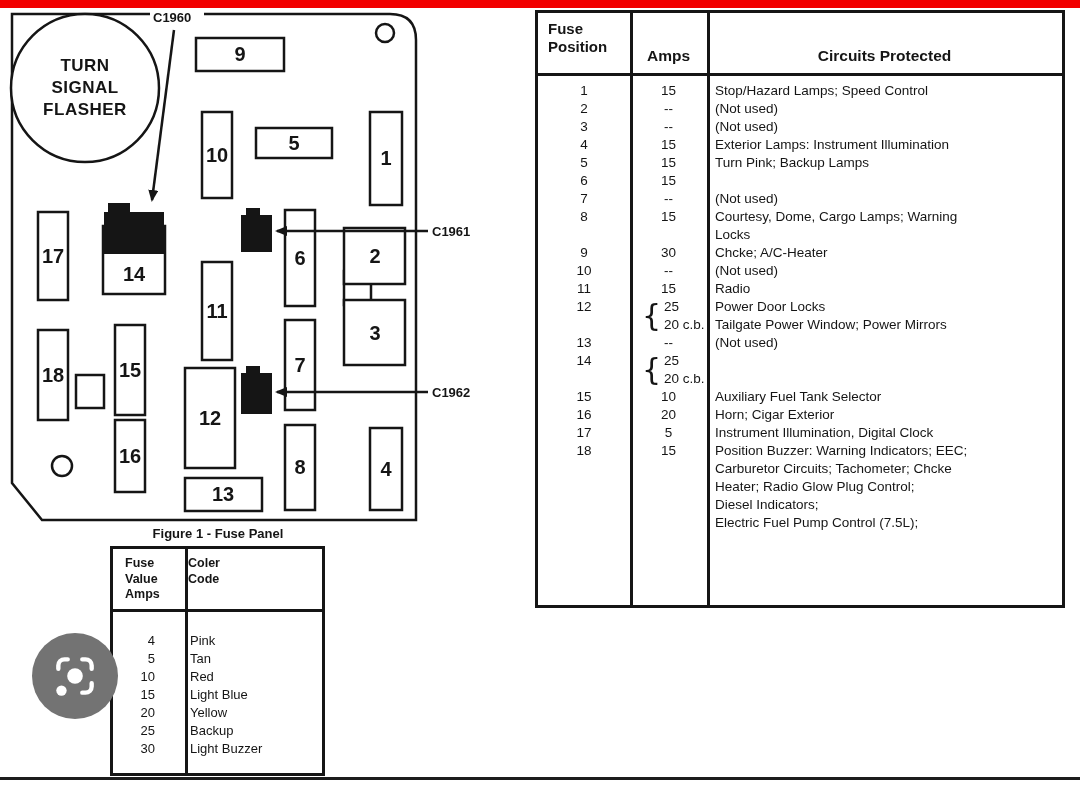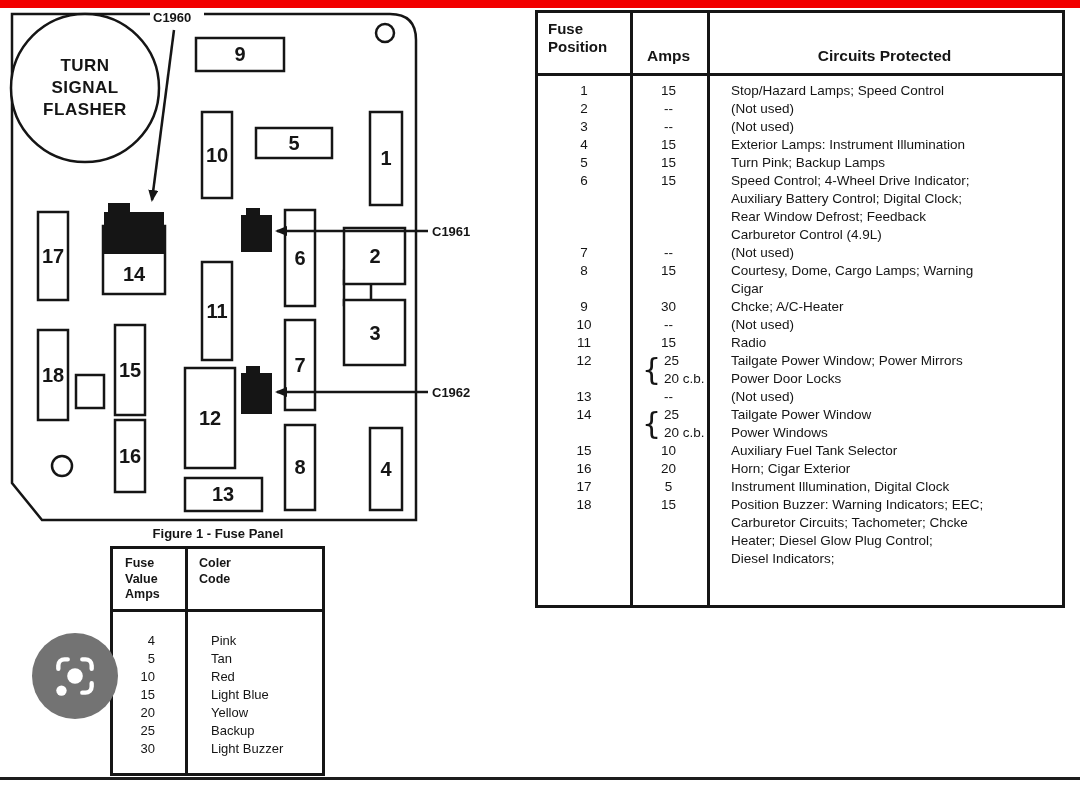--- a/index.html
+++ b/index.html
@@ -23,32 +23,32 @@
   .ft-div1{left:92px;} .ft-div2{left:169px;}
   .ft-header{display:grid;grid-template-columns:92px 77px 1fr;height:60px;border-bottom:3px solid #151515;}
   .ft-h1{padding:7px 0 0 10px;white-space:pre-line;font-weight:bold;font-size:15px;line-height:18px;}
   .ft-h2,.ft-h3{display:flex;align-items:flex-end;justify-content:center;padding-bottom:8px;font-weight:bold;font-size:15.5px;}
   .ft-body{padding-top:6px;}
   .ft-row{display:grid;grid-template-columns:92px 77px 1fr;font-size:13.5px;line-height:18px;}
   .ft-pos{text-align:center;}
   .ft-amps{display:flex;justify-content:center;align-items:flex-start;}
   .ft-amps.braced{justify-content:flex-start;padding-left:12px;}
   .brace{font-family:"DejaVu Sans",sans-serif;font-size:30px;line-height:36px;margin-right:3px;}
-  .ft-circ{padding-left:24px;}
+  .ft-circ{padding-left:8px;}
 
   
   .cc-table{position:absolute;left:110px;top:546px;width:209px;height:224px;border:3px solid #151515;background:#fff;}
   .cc-div{position:absolute;top:0;bottom:0;left:72px;width:3px;background:#151515;}
   .cc-header{display:grid;grid-template-columns:72px 1fr;height:60px;border-bottom:3px solid #151515;}
   .cc-h1{padding:7px 0 0 12px;white-space:pre-line;font-weight:bold;font-size:12.5px;line-height:15.5px;}
-  .cc-h2{padding:7px 0 0 14px;white-space:pre-line;font-weight:bold;font-size:12.5px;line-height:15.5px;}
+  .cc-h2{padding:7px 0 0 3px;white-space:pre-line;font-weight:bold;font-size:12.5px;line-height:15.5px;}
   .cc-body{padding-top:20px;}
   .cc-row{display:grid;grid-template-columns:72px 1fr;font-size:13px;line-height:18px;}
   .cc-amps{width:42px;text-align:right;}
-  .cc-color{padding-left:26px;}
+  .cc-color{padding-left:5px;}
 
   
   .lens-button{position:absolute;left:32px;top:633px;width:86px;height:86px;border-radius:50%;
                display:flex;align-items:center;justify-content:center;cursor:pointer;}
 </style>
 </head>
 <body>
 
 <div class="screen">
 
@@ -201,26 +201,20 @@
             <div>Turn Pink; Backup Lamps</div>
           </div>
         </div>
         <div class="ft-row">
           <div class="ft-pos">6</div>
           <div class="ft-amps">
             <div class="amp-lines">
               <div>15</div>
             </div>
           </div>
-          <div class="ft-circ">
-            <div>Speed Control; 4-Wheel Drive Indicator;</div>
-            <div>Auxiliary Battery Control; Digital Clock;</div>
-            <div>Rear Window Defrost; Feedback</div>
-            <div>Carburetor Control (4.9L)</div>
-          </div>
         </div>
         <div class="ft-row">
           <div class="ft-pos">7</div>
           <div class="ft-amps">
             <div class="amp-lines">
               <div>--</div>
             </div>
           </div>
           <div class="ft-circ">
             <div>(Not used)</div>
@@ -228,21 +222,21 @@
         </div>
         <div class="ft-row">
           <div class="ft-pos">8</div>
           <div class="ft-amps">
             <div class="amp-lines">
               <div>15</div>
             </div>
           </div>
           <div class="ft-circ">
             <div>Courtesy, Dome, Cargo Lamps; Warning</div>
-            <div>Cigar</div>
+            <div>Locks</div>
           </div>
         </div>
         <div class="ft-row">
           <div class="ft-pos">9</div>
           <div class="ft-amps">
             <div class="amp-lines">
               <div>30</div>
             </div>
           </div>
           <div class="ft-circ">
@@ -274,22 +268,22 @@
         <div class="ft-row">
           <div class="ft-pos">12</div>
           <div class="ft-amps braced">
             <span class="brace">{</span>
             <div class="amp-lines">
               <div>25</div>
               <div>20 c.b.</div>
             </div>
           </div>
           <div class="ft-circ">
+            <div>Power Door Locks</div>
             <div>Tailgate Power Window; Power Mirrors</div>
-            <div>Power Door Locks</div>
           </div>
         </div>
         <div class="ft-row">
           <div class="ft-pos">13</div>
           <div class="ft-amps">
             <div class="amp-lines">
               <div>--</div>
             </div>
           </div>
           <div class="ft-circ">
@@ -298,24 +292,20 @@
         </div>
         <div class="ft-row">
           <div class="ft-pos">14</div>
           <div class="ft-amps braced">
             <span class="brace">{</span>
             <div class="amp-lines">
               <div>25</div>
               <div>20 c.b.</div>
             </div>
           </div>
-          <div class="ft-circ">
-            <div>Tailgate Power Window</div>
-            <div>Power Windows</div>
-          </div>
         </div>
         <div class="ft-row">
           <div class="ft-pos">15</div>
           <div class="ft-amps">
             <div class="amp-lines">
               <div>10</div>
             </div>
           </div>
           <div class="ft-circ">
             <div>Auxiliary Fuel Tank Selector</div>
@@ -346,22 +336,23 @@
         <div class="ft-row">
           <div class="ft-pos">18</div>
           <div class="ft-amps">
             <div class="amp-lines">
               <div>15</div>
             </div>
           </div>
           <div class="ft-circ">
             <div>Position Buzzer: Warning Indicators; EEC;</div>
             <div>Carburetor Circuits; Tachometer; Chcke</div>
-            <div>Heater; Diesel Glow Plug Control;</div>
+            <div>Heater; Radio Glow Plug Control;</div>
             <div>Diesel Indicators;</div>
+            <div>Electric Fuel Pump Control (7.5L);</div>
           </div>
         </div>
       </div>
   </div>
 
   <div class="cc-table">
     <div class="cc-div"></div>
     <div class="cc-header">
       <div class="cc-h1">Fuse
 Value

